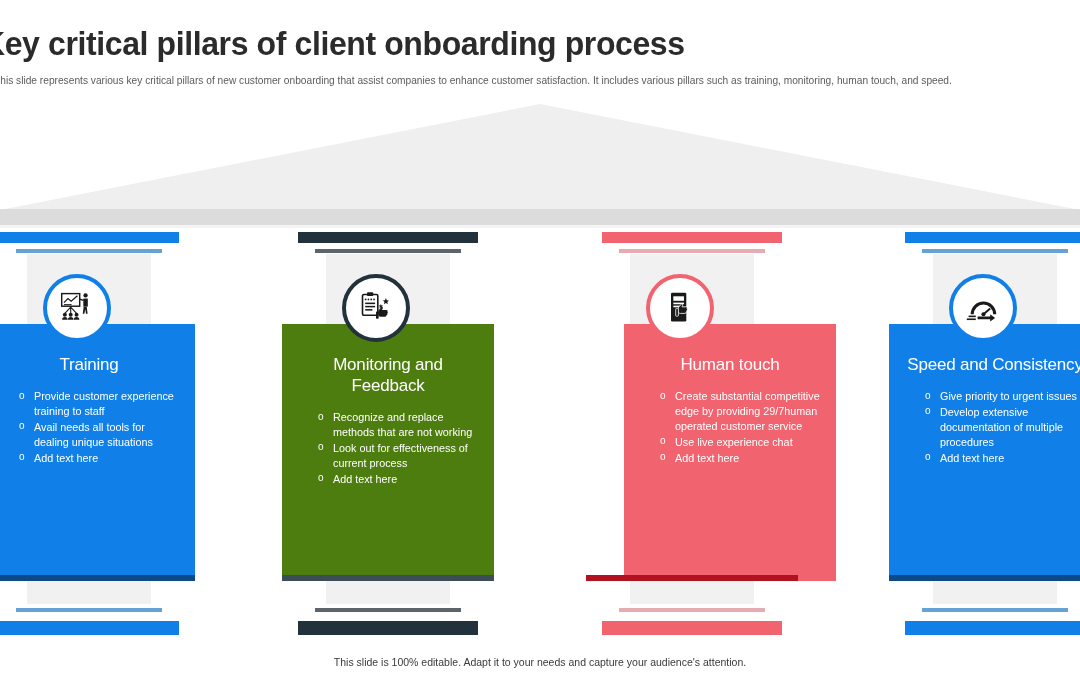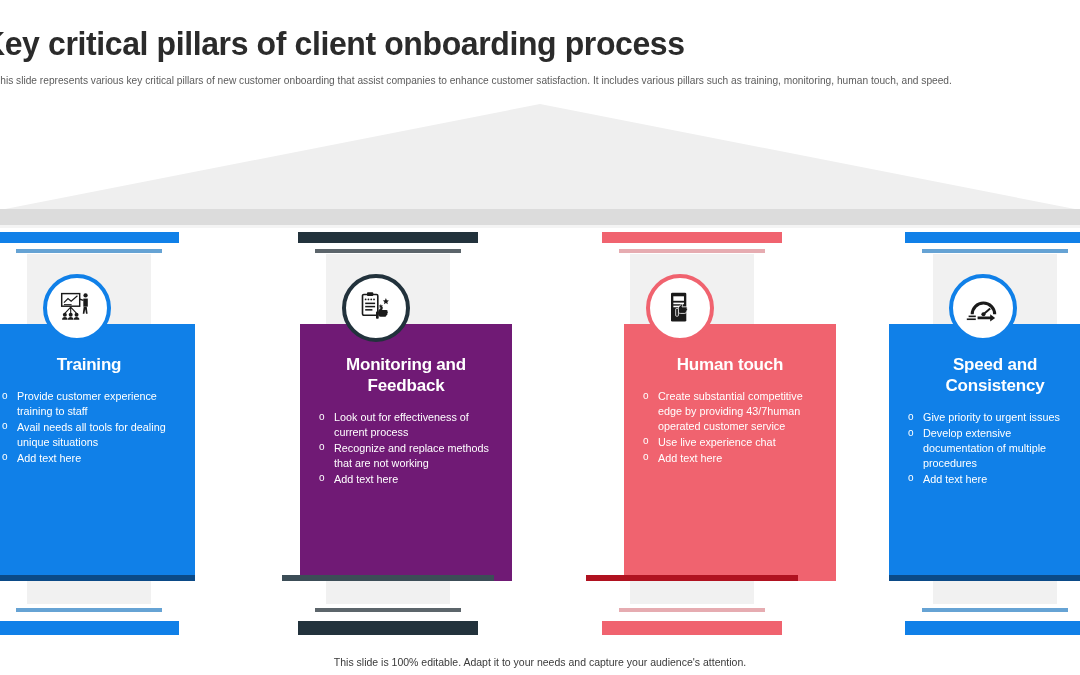--- a/index.html
+++ b/index.html
@@ -122,26 +122,26 @@
     position: absolute;
     left: -11px; top: 343px;
     width: 212px; height: 6px;
     background: #0b4a87;
     z-index: 5;
   }
   .card-title {
     text-align: center;
     color: #ffffff;
     font-size: 17px;
-    font-weight: bold;
+    font-weight: normal;
     line-height: 1.24;
     margin-bottom: 14px;
     letter-spacing: -0.2px;
   }
-  .bullets { list-style: none; }
+  .bullets { list-style: none; padding-left: 17px; }
   .bullets li {
     position: relative;
     color: #ffffff;
     font-size: 10.8px;
     line-height: 1.38;
     padding-left: 18px;
     margin-bottom: 1px;
   }
   .bullets li::before {
     content: "o";
@@ -153,21 +153,21 @@
 
   
   .p-blue   .cap-thick, .p-blue   .base-thick { background: #1080e8; }
   .p-blue   .cap-thin,  .p-blue   .base-thin  { background: #2b7fc4; }
   .p-blue   .card { background: #1080e8; }
   .p-blue   .card-edge { background: #0b4a87; }
   .p-blue   .icon-badge { border-color: #1080e8; }
 
   .p-dark   .cap-thick, .p-dark   .base-thick { background: #22323c; }
   .p-dark   .cap-thin,  .p-dark   .base-thin  { background: #1d2a32; }
-  .p-dark   .card { background: #701a75; margin-left: 18px; }
+  .p-dark   .card { background: #4d7c0f; }
   .p-dark   .card-edge { background: #3c4d57; }
   .p-dark   .icon-badge { border-color: #22323c; }
 
   .p-red    .cap-thick, .p-red    .base-thick { background: #f0636f; }
   .p-red    .cap-thin,  .p-red    .base-thin  { background: #dd8c93; }
   .p-red    .card { background: #f0636f; margin-left: 38px; }
   .p-red    .card-edge { background: #b01220; }
   .p-red    .icon-badge { border-color: #f0636f; }
 
   
@@ -246,22 +246,22 @@
         <rect x="8" y="21.2" width="8" height="1.7" fill="#1a1a1a"></rect>
         <path d="M31 9 l1 2.3 2.4 0.3 -1.8 1.7 0.5 2.4 -2.1-1.2 -2.1 1.2 0.5-2.4 -1.8-1.7 2.4-0.3 z" fill="#1a1a1a"></path>
         <path d="M25.4 15.5 l0.7 1.6 1.7 0.2 -1.3 1.2 0.35 1.7 -1.45-0.85 -1.45 0.85 0.35-1.7 -1.3-1.2 1.7-0.2 z" fill="#1a1a1a"></path>
         <path d="M22.5 24.5 c0-2.5 2-3.2 3.2-5.2 0.6-1 2.1-0.7 1.8 0.8 -0.2 1.1 -0.6 2 -0.6 2 h4.6 c1.2 0 1.7 1 1.2 1.9 0.7 0.5 0.6 1.6 -0.2 2 0.5 0.7 0.1 1.7 -0.8 1.9 0.2 0.9 -0.5 1.7 -1.5 1.7 h-5.2 c-1.5 0 -2.5-1-2.5-2.4 z" fill="#1a1a1a"></path>
         <rect x="20" y="24" width="3" height="8" rx="0.8" fill="#1a1a1a"></rect>
       </svg>
     </div>
     <div class="card">
       <div class="card-title">Monitoring and Feedback</div>
       <ul class="bullets">
+        <li>Recognize and replace methods that are not working</li>
         <li>Look out for effectiveness of current process</li>
-        <li>Recognize and replace methods that are not working</li>
         <li>Add text here</li>
       </ul>
     </div>
     <div class="card-edge"></div>
   </div>
 
   <div class="pillar p-red" style="left:597px;">
     <div class="pillar-shaft"></div>
     <div class="cap-thick"></div>
     <div class="cap-thin"></div>
@@ -273,21 +273,21 @@
         <rect x="12.6" y="7" width="11.8" height="5" fill="#ffffff"></rect>
         <rect x="12.6" y="14" width="11.8" height="1.8" fill="#ffffff"></rect>
         <rect x="12.6" y="17.4" width="8" height="1.8" fill="#ffffff"></rect>
         <path d="M18 21 c0-2.4 2-3.1 3-5 0.6-1 2-0.7 1.8 0.8 -0.2 1 -0.6 1.9 -0.6 1.9 h4.4 c1.2 0 1.6 1 1.2 1.8 0.7 0.5 0.6 1.6 -0.2 2 0.5 0.7 0.1 1.6 -0.8 1.8 0.2 0.9 -0.5 1.7 -1.4 1.7 h-5 c-1.5 0 -2.4-1-2.4-2.3 z" fill="#1a1a1a" stroke="#ffffff" stroke-width="0.9"></path>
         <rect x="15.2" y="20.6" width="3" height="8.5" rx="0.8" fill="#1a1a1a" stroke="#ffffff" stroke-width="0.9"></rect>
       </svg>
     </div>
     <div class="card">
       <div class="card-title">Human touch</div>
       <ul class="bullets">
-        <li>Create substantial competitive edge by providing 43/7human operated customer service</li>
+        <li>Create substantial competitive edge by providing 29/7human operated customer service</li>
         <li>Use live experience chat</li>
         <li>Add text here</li>
       </ul>
     </div>
     <div class="card-edge"></div>
   </div>
 
   <div class="pillar p-blue" style="left:900px;">
     <div class="pillar-shaft"></div>
     <div class="cap-thick"></div>

